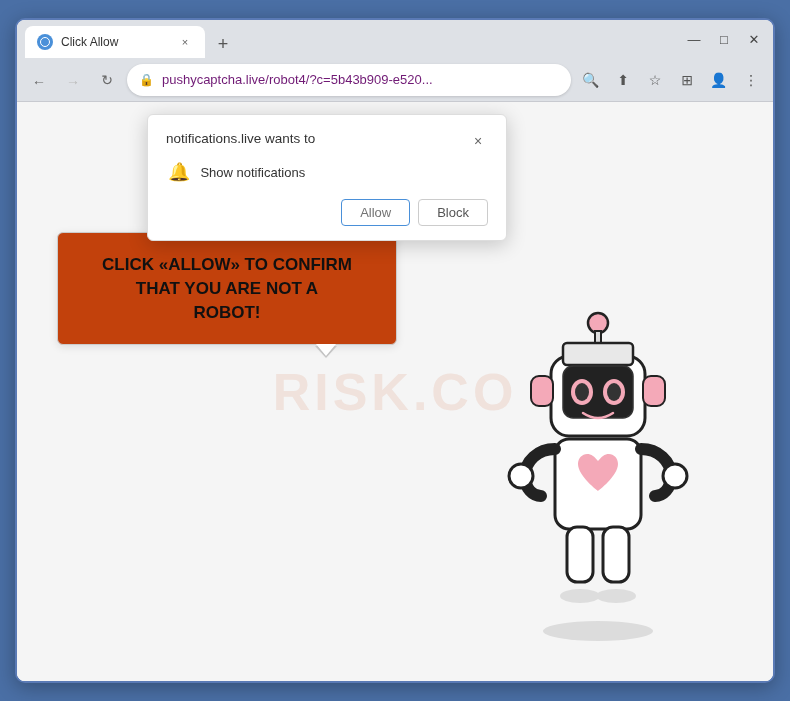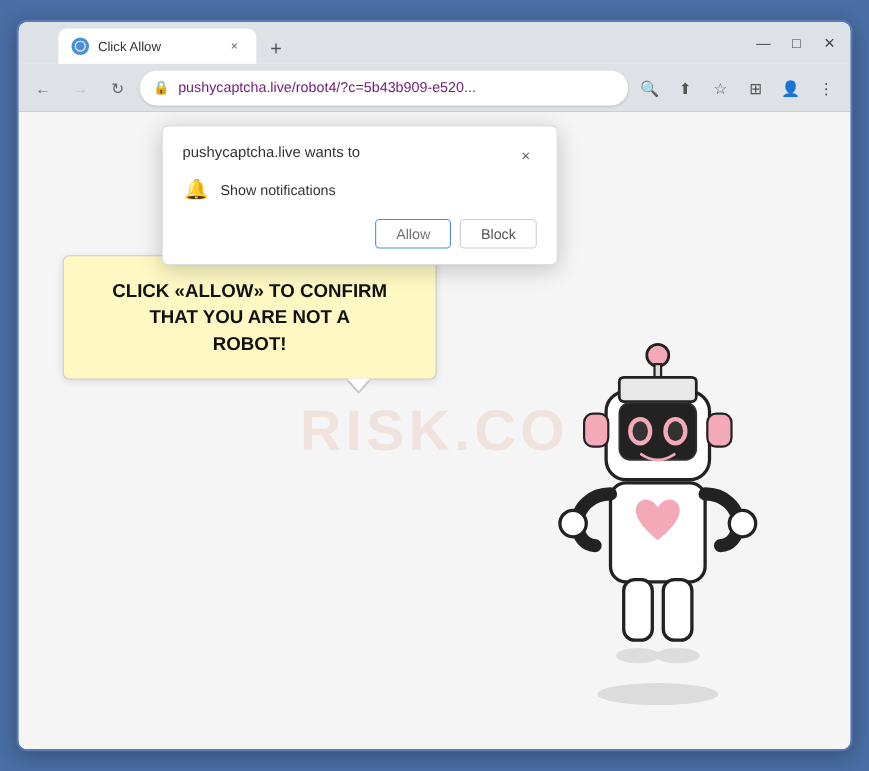--- a/index.html
+++ b/index.html
@@ -43,21 +43,20 @@
       background: #fff;
       border-radius: 8px 8px 0 0;
       height: 32px;
       display: flex;
       align-items: center;
       padding: 0 12px;
       gap: 8px;
       min-width: 180px;
       max-width: 240px;
       position: relative;
-      margin-left: 28px;
     }
     .tab-favicon {
       width: 16px;
       height: 16px;
       border-radius: 50%;
       background: #4a90d9;
       display: flex;
       align-items: center;
       justify-content: center;
       flex-shrink: 0;
@@ -218,21 +217,21 @@
       right: 60px;
       bottom: 20px;
       width: 230px;
       height: 360px;
     }
     
     .speech-bubble {
       position: absolute;
       left: 40px;
       top: 130px;
-      background: #fef9c3;
+      background: #c2410c;
       border: 1.5px solid #ccc;
       border-radius: 6px;
       padding: 20px 44px;
       max-width: 340px;
       box-shadow: 0 2px 8px rgba(0,0,0,0.1);
     }
     .speech-bubble::after {
       content: '';
       position: absolute;
       bottom: -22px;
@@ -425,21 +424,21 @@
 
           <ellipse cx="97" cy="295" rx="20" ry="7" fill="#ddd"></ellipse>
           <ellipse cx="133" cy="295" rx="20" ry="7" fill="#ddd"></ellipse>
 
           <ellipse cx="115" cy="330" rx="55" ry="10" fill="rgba(0,0,0,0.1)"></ellipse>
         </svg>
       </div>
 
       <div class="notification-popup">
         <div class="popup-header">
-          <span class="popup-title">pushycaptcha.live wants to</span>
+          <span class="popup-title">notifications.live wants to</span>
           <div class="popup-close">×</div>
         </div>
         <div class="popup-notification-row">
           <span class="bell-icon">🔔</span>
           <span class="notification-label">Show notifications</span>
         </div>
         <div class="popup-actions">
           <button class="allow-btn">Allow</button>
           <button class="block-btn">Block</button>
         </div>

